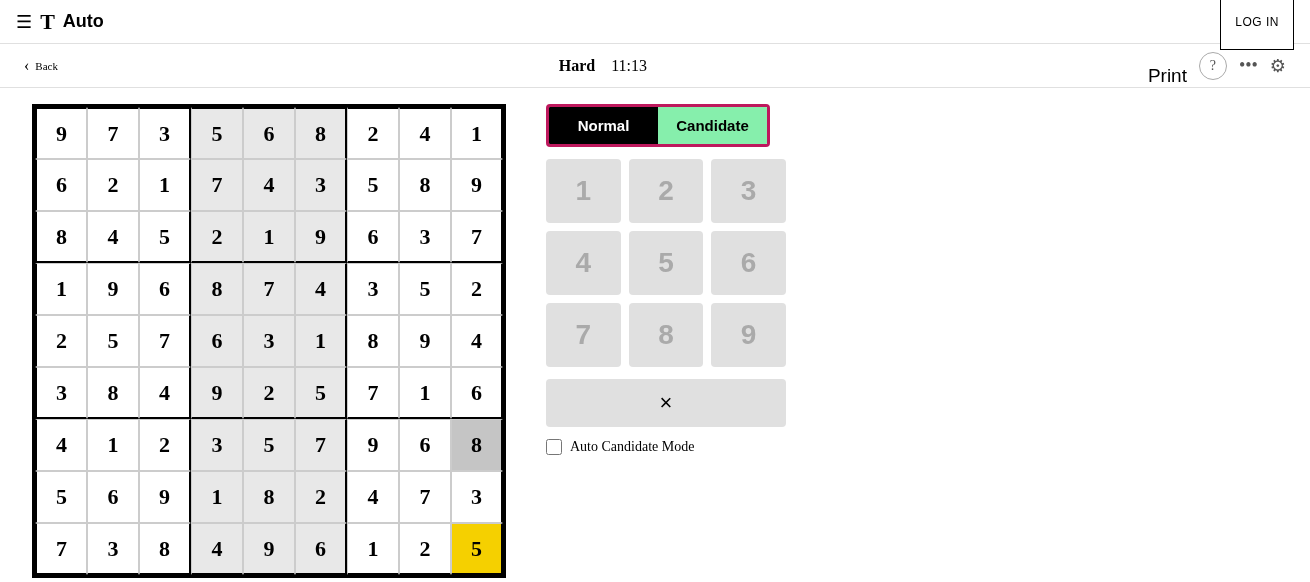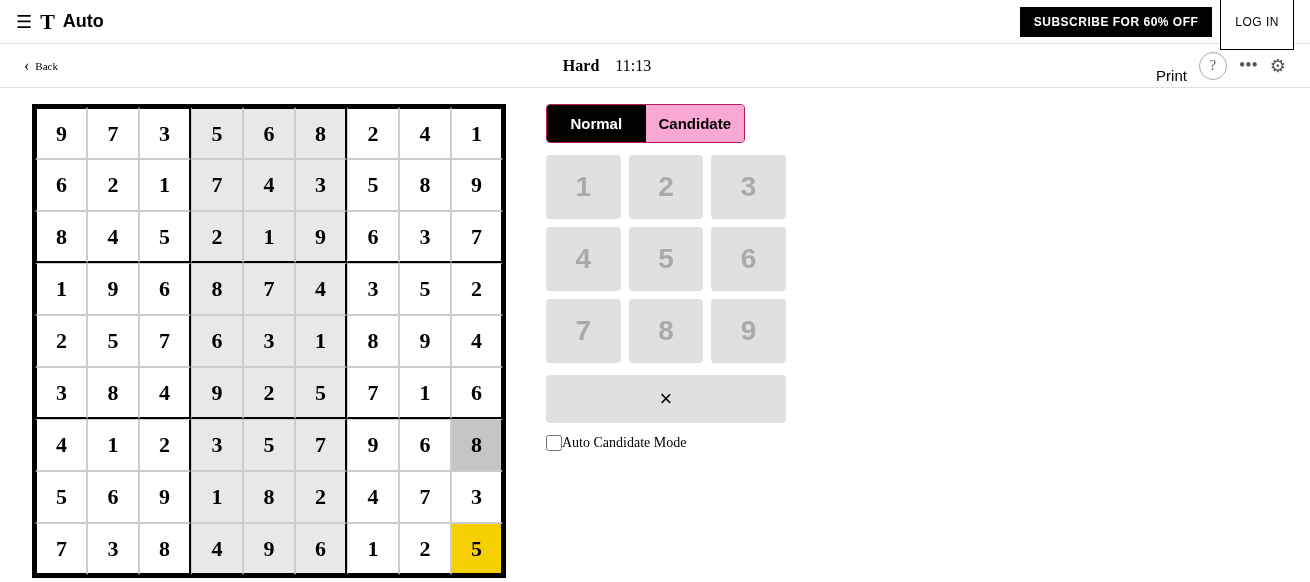--- a/index.html
+++ b/index.html
@@ -29,21 +29,21 @@
       display: flex; align-items: center; justify-content: space-between;
       padding: 0 24px; height: 44px; border-bottom: 1px solid #e0e0e0;
     }
     .nav-left { display: flex; align-items: center; gap: 6px; cursor: pointer; }
     .back-arrow { font-size: 16px; }
     .back-text { font-size: 11px; }
     .nav-center { display: flex; align-items: center; gap: 16px; }
     .difficulty { font-size: 16px; font-weight: bold; color: #000; }
     .timer { font-size: 16px; color: #000; }
     .nav-right { display: flex; align-items: center; gap: 12px; }
-    .print-btn { font-size: 15px; cursor: pointer; background: none; border: none; margin-top: 20px; }
+    .print-btn { font-size: 19px; cursor: pointer; background: none; border: none; margin-top: 20px; }
     .icon-circle {
       width: 28px; height: 28px; border-radius: 50%; border: 1.5px solid #aaa;
       display: flex; align-items: center; justify-content: center;
       font-size: 14px; cursor: pointer; color: #555;
     }
     .icon-plain { font-size: 18px; cursor: pointer; color: #555; }
 
     
     .main { display: flex; padding: 16px 32px; gap: 40px; align-items: flex-start; }
 
@@ -63,57 +63,56 @@
       background: #fff;
       cursor: pointer;
       position: relative;
     }
 
     
     .right-panel { display: flex; flex-direction: column; gap: 12px; min-width: 240px; }
 
     
     .mode-toggle {
-      display: flex; border: 1px solid #be185d; border-radius: 4px; overflow: hidden; width: 199px;
+      display: flex; border: 3px solid #be185d; border-radius: 4px; overflow: hidden; width: 224px;
     }
     .mode-btn {
       flex: 1; padding: 10px 0; text-align: center; font-size: 15px; font-weight: bold;
-      cursor: pointer; border: none; background: #f9a8d4; color: #000;
+      cursor: pointer; border: none; background: #86efac; color: #000;
     }
     .mode-btn.active { background: #000; color: #fff; }
 
     
     .numpad { display: grid; grid-template-columns: repeat(3, 1fr); gap: 8px; width: 240px; }
     .num-btn {
       height: 64px; background: #e0e0e0; border: none; border-radius: 4px;
       font-size: 28px; font-weight: bold; color: #aaa; cursor: pointer;
       display: flex; align-items: center; justify-content: center;
     }
 
     
     .erase-btn {
       width: 240px; height: 48px; background: #e0e0e0; border: none; border-radius: 4px;
       font-size: 22px; cursor: pointer; display: flex; align-items: center; justify-content: center;
     }
 
     
-    .auto-candidate { display: flex; align-items: center; gap: 0; font-size: 14px; }
+    .auto-candidate { display: flex; align-items: center; gap: 8px; font-size: 14px; }
     .auto-candidate input { width: 16px; height: 16px; cursor: pointer; }
   </style>
 </head>
 <body>
 
 <div class="header">
   <div class="header-left">
     <span class="hamburger">☰</span>
     <span class="nyt-logo">T</span>
     <span class="games-label">Auto</span>
   </div>
   <div class="header-right">
-    <button class="subscribe-btn">SUBSCRIBE FOR 60% OFF</button>
     <button class="login-btn">LOG IN</button>
   </div>
 </div>
 
 <div class="nav-bar">
   <div class="nav-left">
     <span class="back-arrow">‹</span>
     <span class="back-text">Back</span>
   </div>
   <div class="nav-center">

